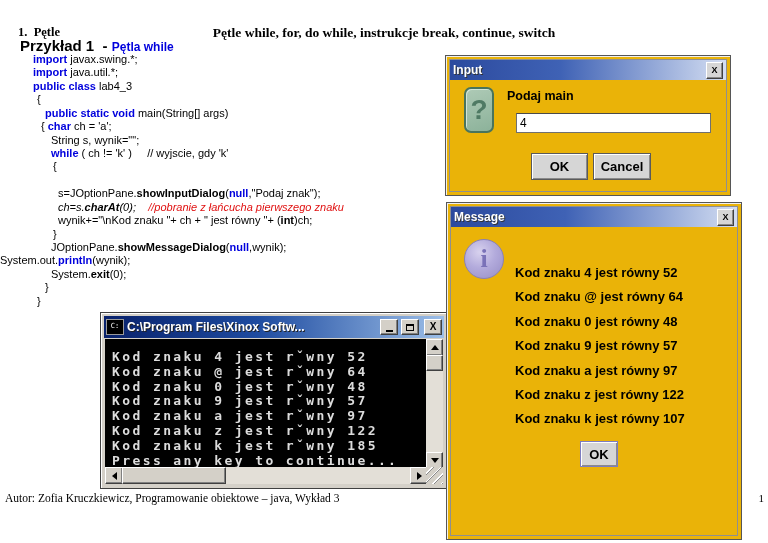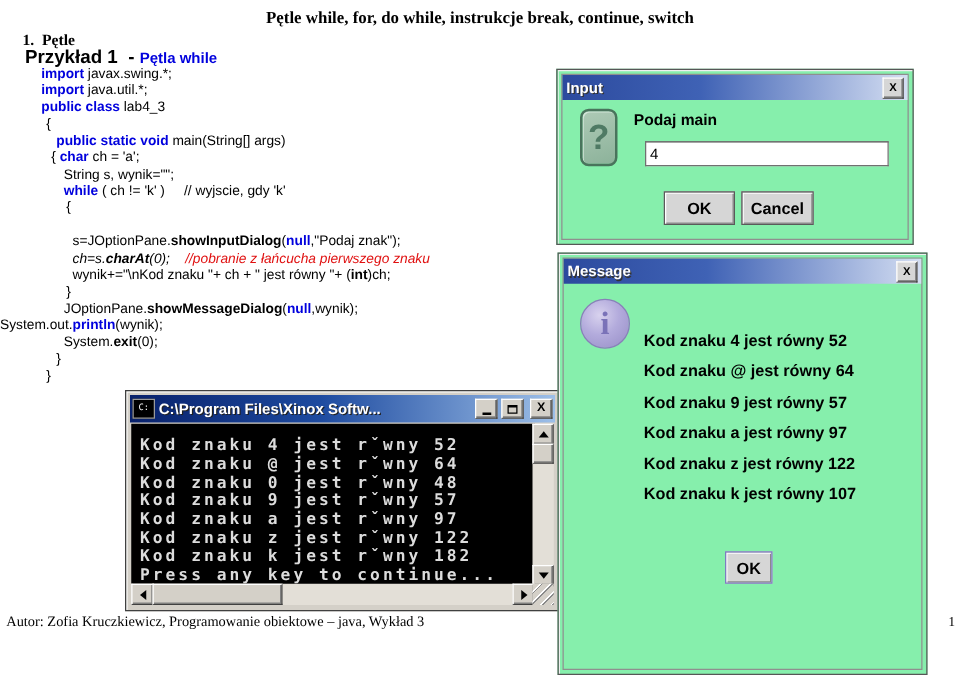--- a/index.html
+++ b/index.html
@@ -1,20 +1,20 @@
 <!DOCTYPE html>
 <html><head>
 <meta charset="utf-8">
 <style>
   html,body{margin:0;padding:0;}
   .slide{position:relative;width:768px;height:543px;background:#fff;overflow:hidden;
          font-family:"Liberation Sans",sans-serif;}
 
   
-  .slide-title{position:absolute;top:6px;left:0;width:100%;text-align:center;
+  .slide-title{position:absolute;top:25px;left:0;width:100%;text-align:center;
     font-family:"Liberation Serif",serif;font-weight:bold;font-size:13.5px;color:#000;}
   .footer{position:absolute;top:492px;left:5px;font-family:"Liberation Serif",serif;
     font-size:11.5px;color:#000;}
   .pagenum{position:absolute;top:492px;right:4px;font-family:"Liberation Serif",serif;
     font-size:11px;color:#000;}
 
   
   .code{position:absolute;left:0;top:26px;font-size:11px;line-height:13.45px;color:#000;}
   .code-line{white-space:pre;height:13.45px;}
   .seg-p{}
@@ -55,21 +55,21 @@
     box-shadow:inset -1px -1px 0 #808080;}
   .tri{width:0;height:0;}
   .tri.up{border-left:4px solid transparent;border-right:4px solid transparent;border-bottom:5px solid #000;}
   .tri.down{border-left:4px solid transparent;border-right:4px solid transparent;border-top:5px solid #000;}
   .tri.left{border-top:4px solid transparent;border-bottom:4px solid transparent;border-right:5px solid #000;}
   .tri.right{border-top:4px solid transparent;border-bottom:4px solid transparent;border-left:5px solid #000;}
   .grip{position:absolute;right:4px;bottom:4px;width:17px;height:17px;background:#d4d0c8;
     background-image:repeating-linear-gradient(135deg,transparent 0 4px,#fff 4px 5px,#8a8a8a 5px 6px);}
 
   
-  .mdlg{position:absolute;background:#86efac;border:1px solid #565656;padding:3px;
+  .mdlg{position:absolute;background:#eab308;border:1px solid #565656;padding:3px;
     box-sizing:border-box;box-shadow:inset 1px 1px 0 #efefef;}
   .mdlg-in{position:relative;border:1px solid #8f8f8f;height:100%;box-sizing:border-box;}
   .m-titlebar{height:20px;display:flex;align-items:center;padding:0 3px;
     background:linear-gradient(90deg,#2c4a9e 0%,#3f62b5 40%,#d4def2 100%);}
   .m-title{flex:1;color:#fff;font-weight:bold;font-size:12px;text-shadow:1px 1px 0 #333;}
   .m-close{width:15px;height:15px;background:#d6d6d6;border:1px solid;
     border-color:#fff #404040 #404040 #fff;box-shadow:inset -1px -1px 0 #8a8a8a;
     font-size:9px;font-weight:bold;color:#000;display:flex;align-items:center;justify-content:center;}
   .m-body{position:absolute;left:0;right:0;top:20px;bottom:0;}
   .metal-btn{position:absolute;background:#d6d6d6;border:1px solid #5a5a5a;
@@ -143,21 +143,21 @@
         </div>
     </div>
     <div class="con-client">
       <div class="con-text" id="console-lines">
           <div class="console-line">Kod znaku 4 jest rˇwny 52</div>
           <div class="console-line">Kod znaku @ jest rˇwny 64</div>
           <div class="console-line">Kod znaku 0 jest rˇwny 48</div>
           <div class="console-line">Kod znaku 9 jest rˇwny 57</div>
           <div class="console-line">Kod znaku a jest rˇwny 97</div>
           <div class="console-line">Kod znaku z jest rˇwny 122</div>
-          <div class="console-line">Kod znaku k jest rˇwny 182</div>
+          <div class="console-line">Kod znaku k jest rˇwny 185</div>
           <div class="console-line">Press any key to continue...</div>
         </div>
     </div>
     <div class="vscroll">
       <div class="sbtn" style="left:0;top:0;width:15px;height:15px;">
           <span class="tri up"></span>
         </div>
       <div class="sthumb" style="left:0;top:16px;width:15px;height:14px;"></div>
       <div class="sbtn" style="left:0;bottom:0;width:15px;height:15px;">
           <span class="tri down"></span>
@@ -195,20 +195,21 @@
     <div class="mdlg-in">
       <div class="m-titlebar">
         <div class="m-title">Message</div>
         <div class="m-close">X</div>
       </div>
       <div class="m-body">
         <div class="i-icon">i</div>
         <div class="msg-lines" id="message-lines">
             <div class="msg-line">Kod znaku 4 jest równy 52</div>
             <div class="msg-line">Kod znaku @ jest równy 64</div>
+            <div class="msg-line">Kod znaku 0 jest równy 48</div>
             <div class="msg-line">Kod znaku 9 jest równy 57</div>
             <div class="msg-line">Kod znaku a jest równy 97</div>
             <div class="msg-line">Kod znaku z jest równy 122</div>
             <div class="msg-line">Kod znaku k jest równy 107</div>
           </div>
         <div class="metal-btn focus" style="left:129px;top:214px;width:36px;height:24px;">OK</div>
       </div>
     </div>
   </div>
 

